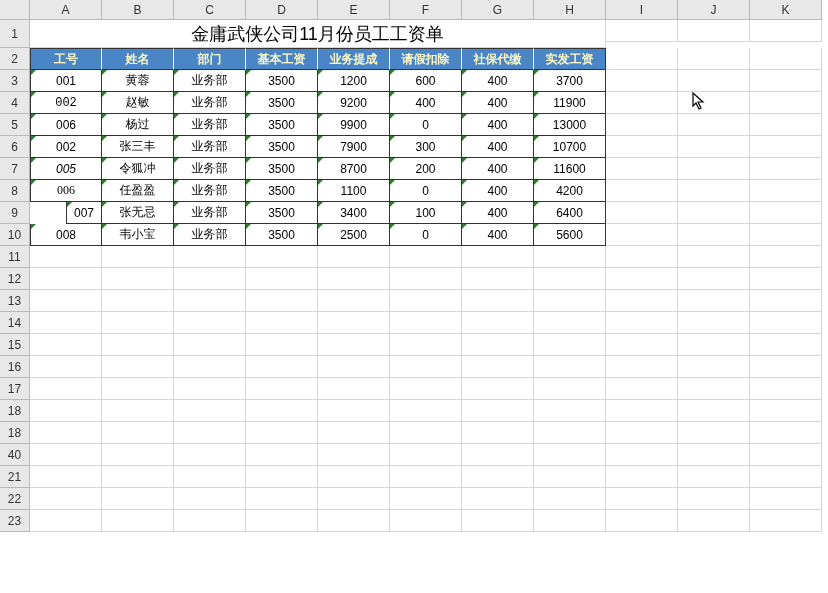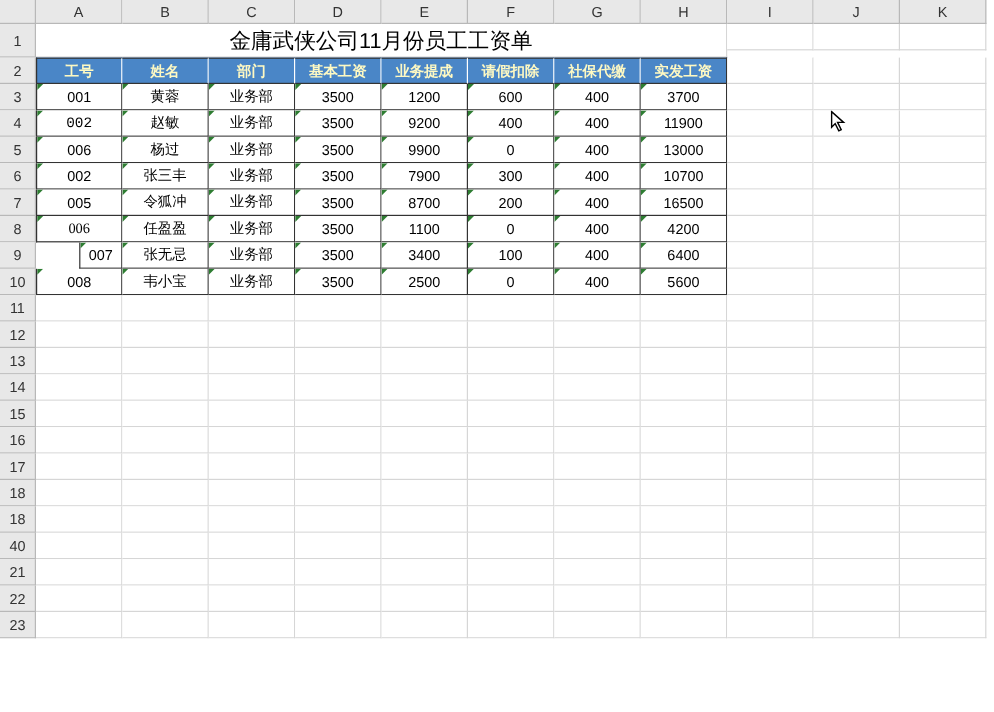--- a/index.html
+++ b/index.html
@@ -162,28 +162,28 @@
     <div class="cell data-cell row-triangle">业务部</div>
     <div class="cell data-cell row-triangle">3500</div>
     <div class="cell data-cell row-triangle">7900</div>
     <div class="cell data-cell row-triangle">300</div>
     <div class="cell data-cell row-triangle">400</div>
     <div class="cell data-cell row-triangle">10700</div>
     <div class="cell"></div>
     <div class="cell"></div>
     <div class="cell"></div>
     <div class="row-header">7</div>
-    <div class="cell data-cell row-triangle" style="border-left: 1px solid rgb(51, 51, 51);">005</div>
+    <div class="cell data-cell row-triangle" style="border-left: 1px solid rgb(51, 51, 51); font-style: italic;">005</div>
     <div class="cell data-cell row-triangle">令狐冲</div>
     <div class="cell data-cell row-triangle">业务部</div>
     <div class="cell data-cell row-triangle">3500</div>
     <div class="cell data-cell row-triangle">8700</div>
     <div class="cell data-cell row-triangle">200</div>
     <div class="cell data-cell row-triangle">400</div>
-    <div class="cell data-cell row-triangle">16500</div>
+    <div class="cell data-cell row-triangle">11600</div>
     <div class="cell"></div>
     <div class="cell"></div>
     <div class="cell"></div>
     <div class="row-header">8</div>
     <div class="cell data-cell row-triangle" style="border-left: 1px solid rgb(51, 51, 51); font-family: Liberation Serif, serif;">006</div>
     <div class="cell data-cell row-triangle">任盈盈</div>
     <div class="cell data-cell row-triangle">业务部</div>
     <div class="cell data-cell row-triangle">3500</div>
     <div class="cell data-cell row-triangle">1100</div>
     <div class="cell data-cell row-triangle">0</div>

